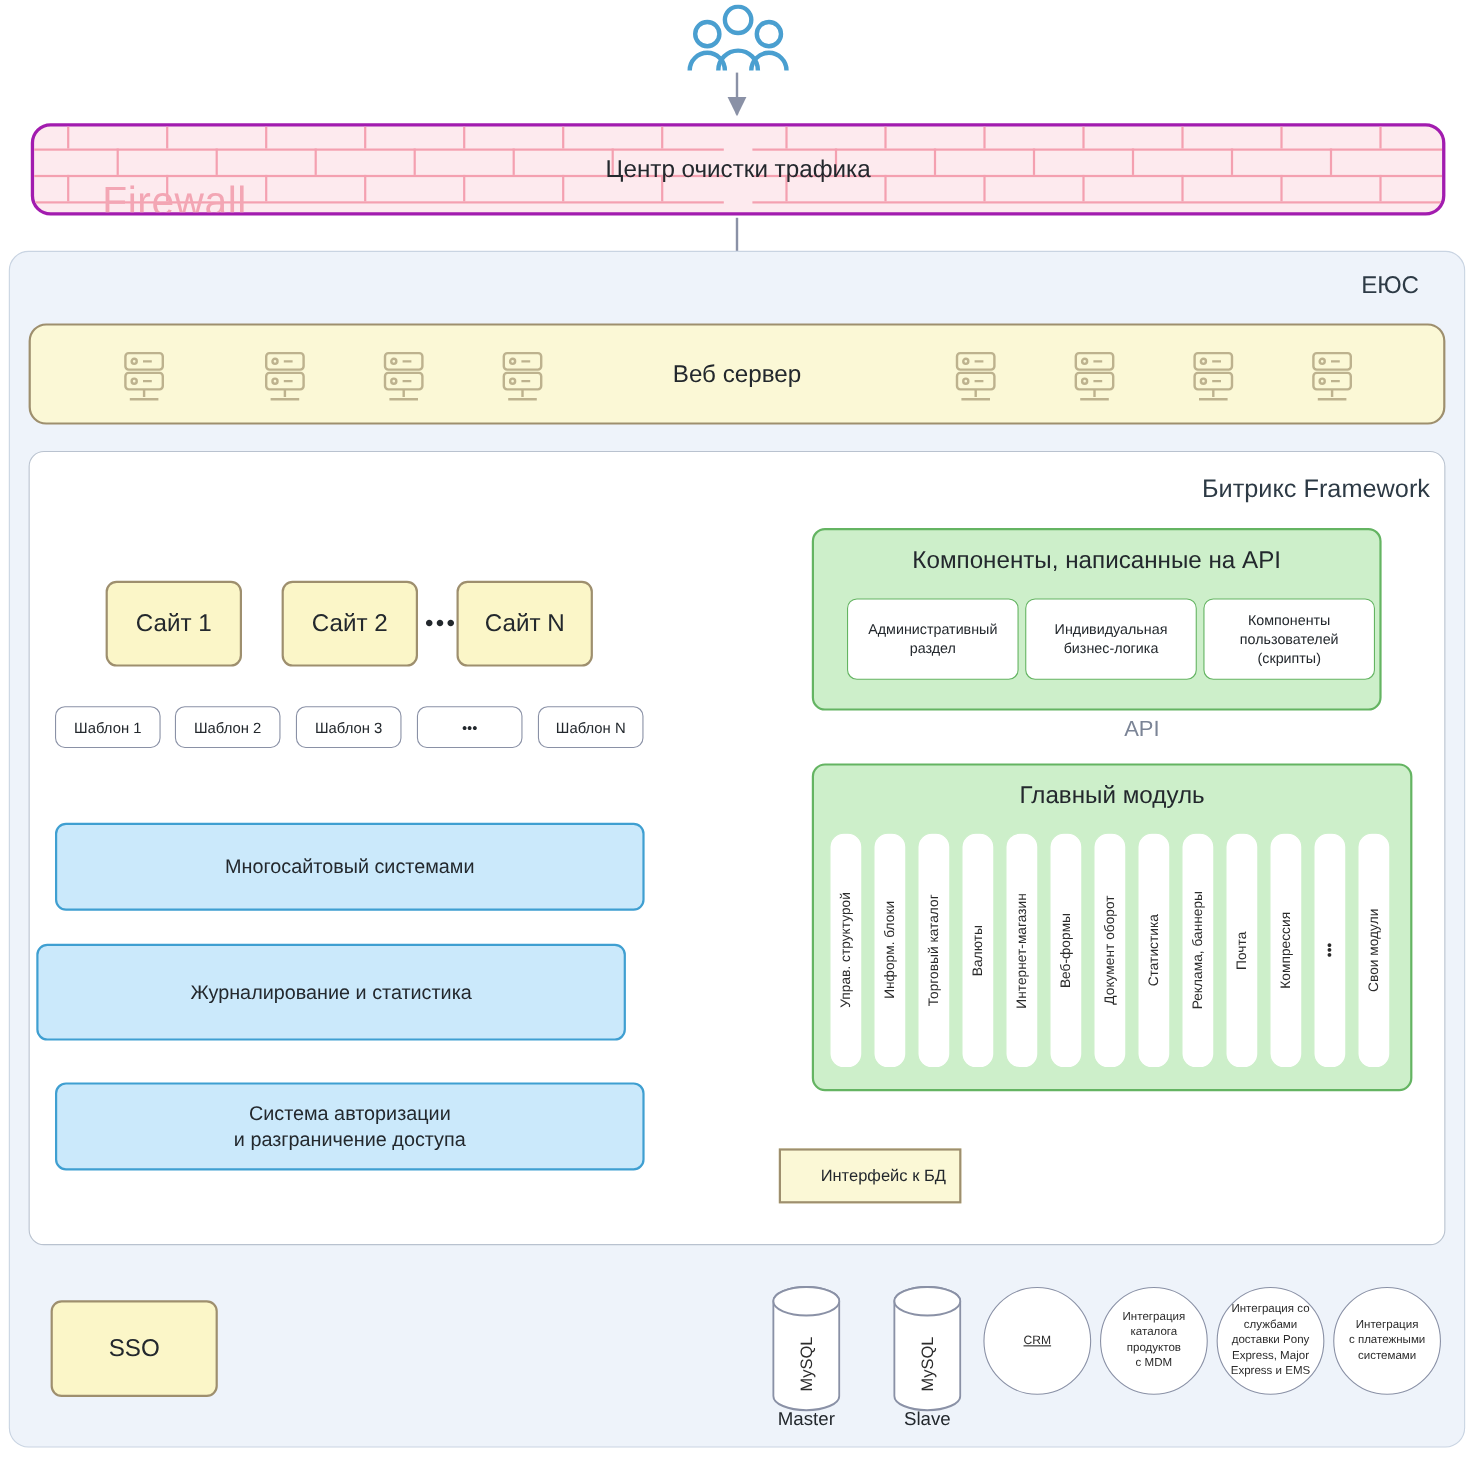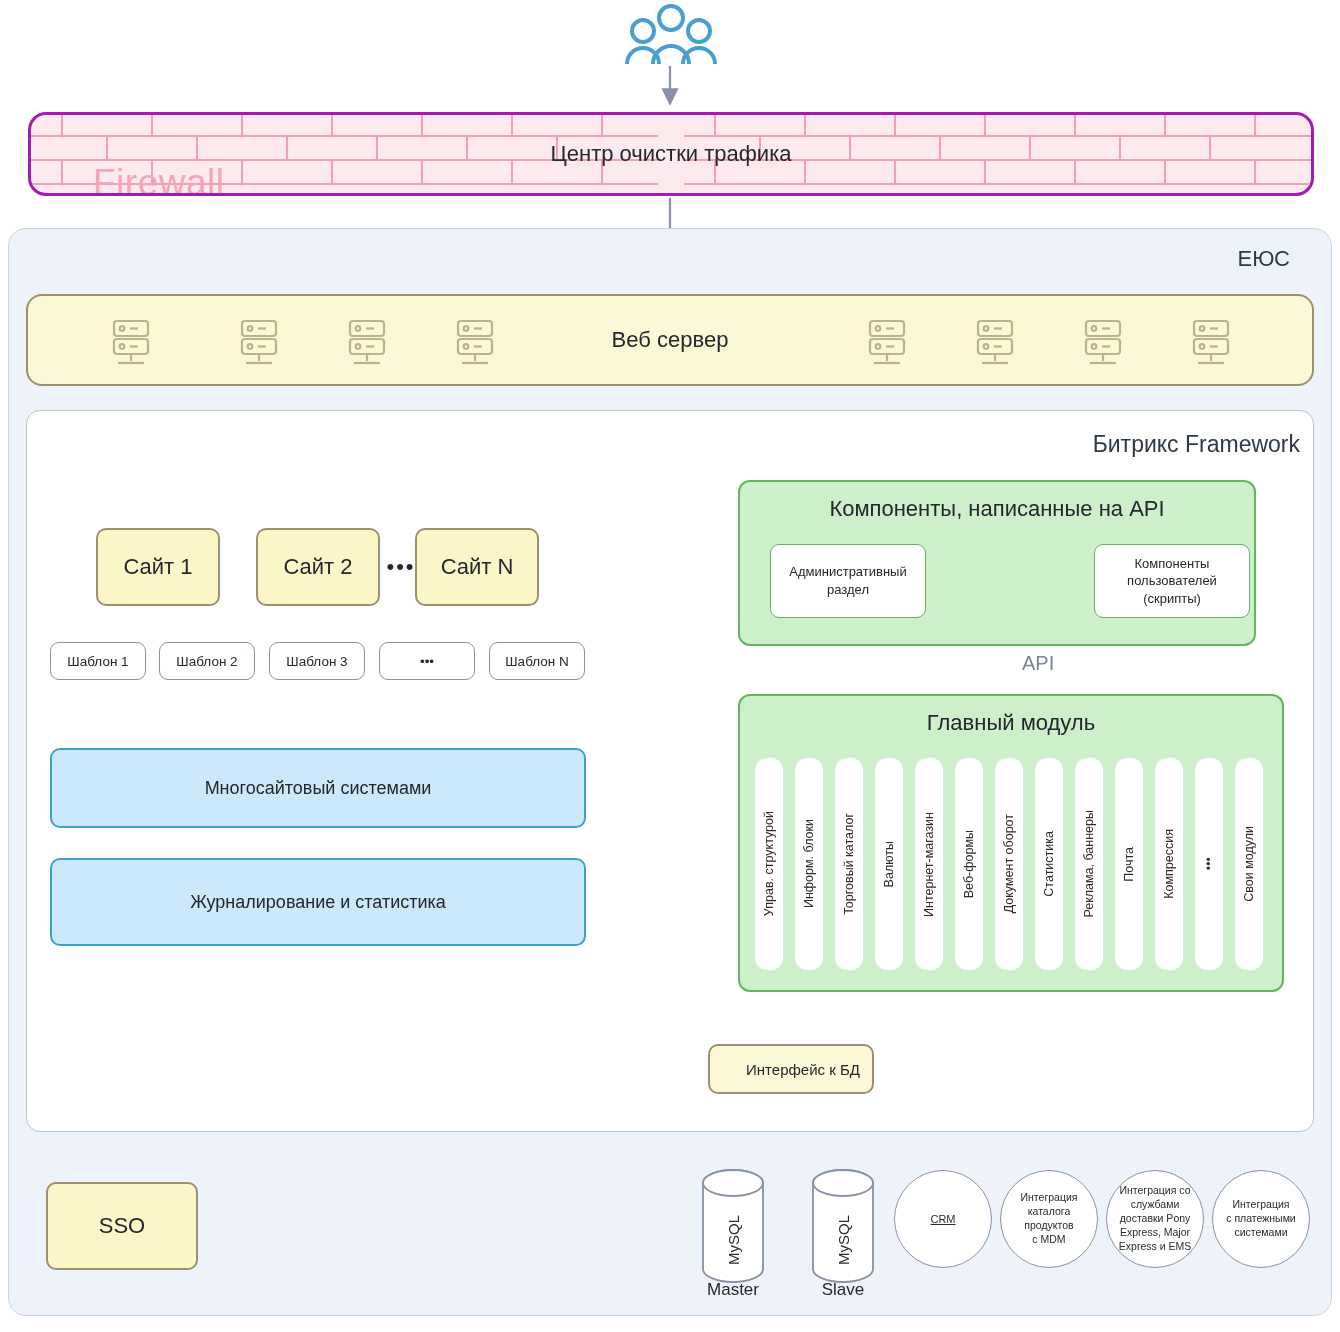--- a/index.html
+++ b/index.html
@@ -91,21 +91,21 @@
     border:1.5px solid #cdefca;border-radius:13px;
     display:flex;align-items:center;justify-content:center;
   }
   .mod span{
     writing-mode:vertical-rl;transform:rotate(180deg);
     font-size:12.5px;color:#2b2b2b;white-space:nowrap;
   }
 
   
   .ifbox{
-    background:#fbf8d6;border:2px solid #9e8f6e;border-radius:10px;
+    background:#fbf8d6;border:2px solid #9e8f6e;border-radius:0;
     font-size:15px;color:#23282d;padding-left:24px;
   }
   .sso{
     left:46px;top:1182px;width:152px;height:88px;background:#fbf6c8;
     border:2px solid #9e8f6e;border-radius:10px;font-size:22px;color:#23282d;
   }
 
   
   .cyl{position:absolute;width:62px;height:116px;}
   .cyl-label{position:absolute;width:120px;text-align:center;font-size:17px;color:#23282d;}
@@ -397,31 +397,44 @@
   <div class="abs site ctr" style="left:415px;top:528px">Сайт N</div>
 
   <div class="abs tpl ctr" style="left:50px;top:642px">Шаблон 1</div>
   <div class="abs tpl ctr" style="left:159px;top:642px">Шаблон 2</div>
   <div class="abs tpl ctr" style="left:269px;top:642px">Шаблон 3</div>
   <div class="abs tpl ctr" style="left:379px;top:642px">•••</div>
   <div class="abs tpl ctr" style="left:489px;top:642px">Шаблон N</div>
 
   <div class="abs blue ctr" style="left:50px;top:748px;width:536px;height:80px">Многосайтовый системами</div>
 
-  <div class="abs blue ctr" style="left:50px;top:858px;width:536px;height:88px">Журналирование и статистика</div>
-
+  <div class="abs blue ctr" style="left:33px;top:858px;width:536px;height:88px">Журналирование и статистика</div>
+
+  <div class="abs blue" style="left:50px;top:984px;width:536px;height:80px">
+
+    <div style="position:absolute;left:0;right:0;top:0;height:100%;display:flex;flex-direction:column;align-items:center;justify-content:center;">
+      <div>Система авторизации</div>
+      <div>и разграничение доступа</div>
+    </div>
+  </div>
 
   <div class="abs sso ctr">SSO</div>
 
   <div class="abs green" style="left:738px;top:480px;width:518px;height:166px">
     <div class="green-title">Компоненты, написанные на API</div>
     <div class="gsub" style="left:30px;top:62px;width:148px;height:66px">
       <div>
         <div>Административный</div>
         <div>раздел</div>
+      </div>
+    </div>
+    <div class="gsub" style="left:192px;top:62px;width:148px;height:66px">
+      <div>
+        <div>Индивидуальная</div>
+        <div>бизнес-логика</div>
       </div>
     </div>
     <div class="gsub" style="left:354px;top:62px;width:148px;height:66px">
       <div>
         <div>Компоненты</div>
         <div>пользователей</div>
         <div>(скрипты)</div>
       </div>
     </div>
   </div>

